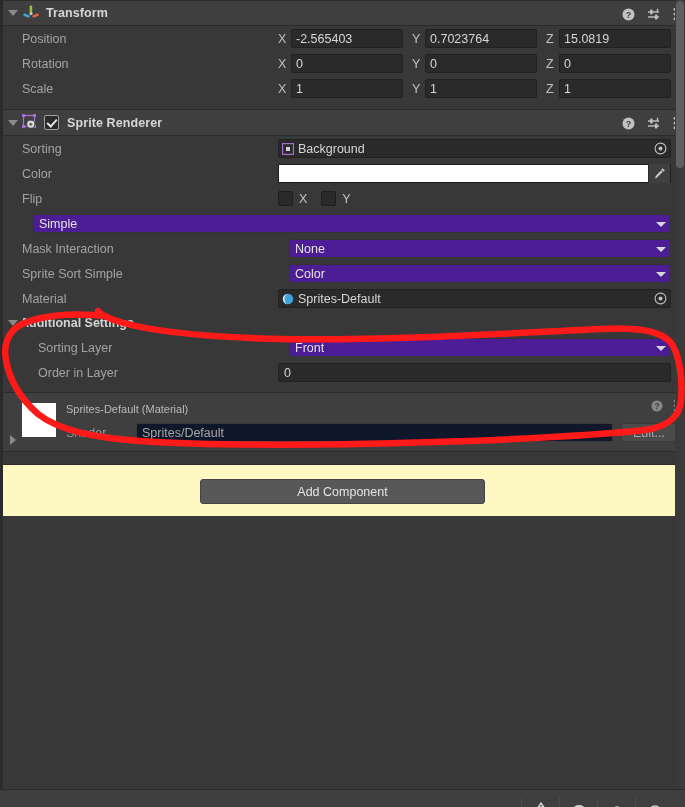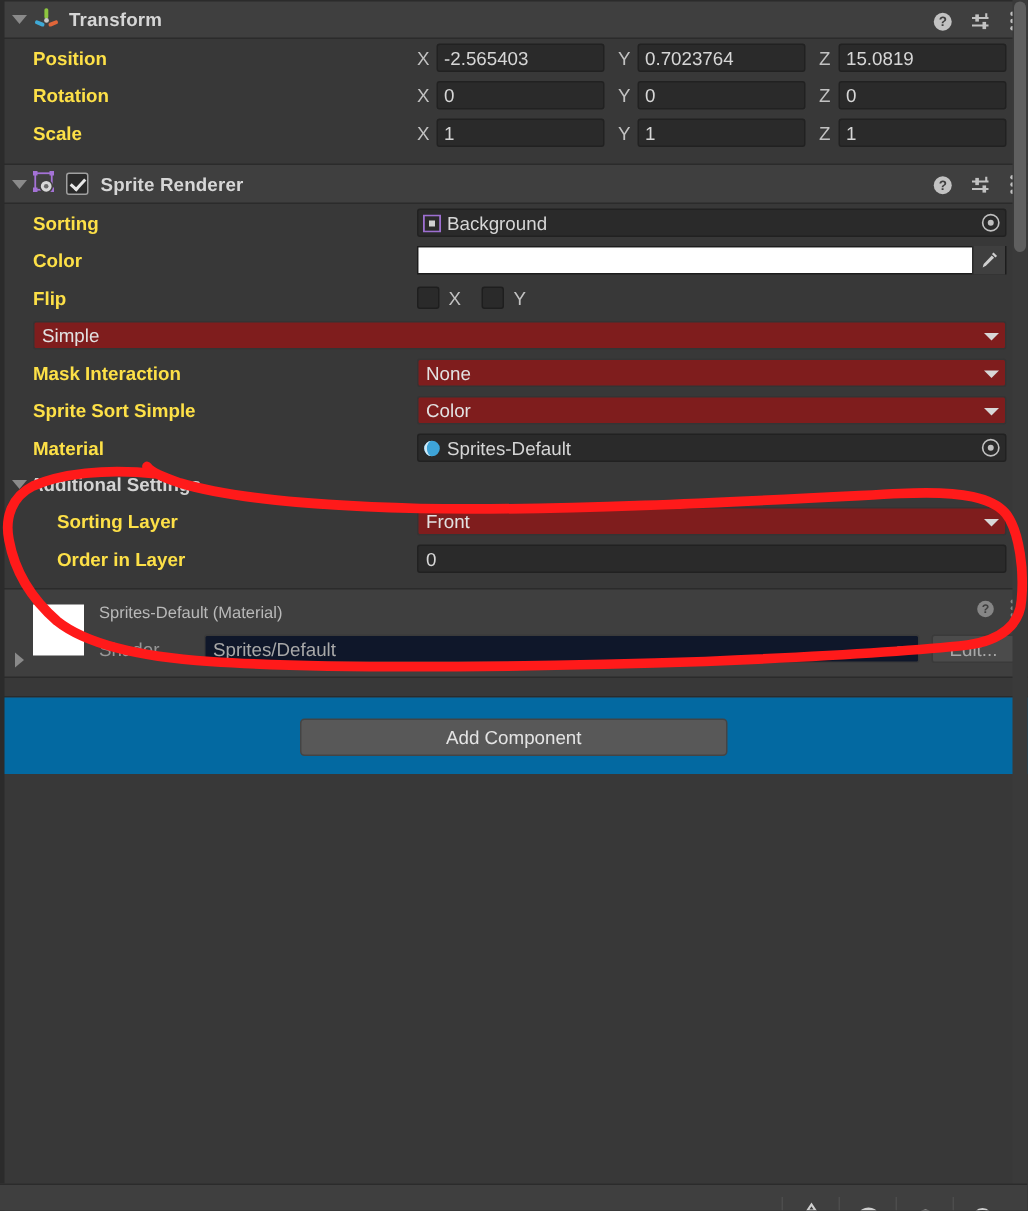--- a/index.html
+++ b/index.html
@@ -79,23 +79,23 @@
   }
 
   
   .body { padding: 0; }
   .row {
     display: flex; align-items: center;
     height: 25px;
     padding-left: 22px;
   }
   .row .lbl {
-    color: #fde047; font-size: 12.5px;
+    color: #a3a3a3; font-size: 12.5px;
     width: 256px; flex: 0 0 256px;
-    white-space: nowrap; overflow: hidden; font-weight: bold;
+    white-space: nowrap; overflow: hidden;
   }
   .row.indent .lbl { padding-left: 16px; width: 256px; flex: 0 0 256px;}
   .fields { display: flex; align-items: center; flex: 1; gap: 0; padding-right: 14px; }
 
   .axis-group { display: flex; align-items: center; flex: 1; }
   .axis-lbl { color: #c2c2c2; width: 13px; flex:0 0 13px; font-size: 12.5px; }
   .num {
     flex: 1 1 0; min-width: 0;
     height: 19px; line-height: 18px;
     background: #2a2a2a;
@@ -142,27 +142,27 @@
   .flip-wrap { display: flex; align-items: center; flex: 1; gap: 6px; }
   .smallchk {
     width: 15px; height: 15px;
     background: #2a2a2a; border: 1px solid #1e1e1e; border-radius: 2px;
   }
   .flip-lbl { color: #c2c2c2; font-size: 12.5px; margin-right: 8px; }
 
   
   .dropdown {
     flex: 1; height: 19px; line-height: 18px;
-    background: #7f1d1d;
+    background: #4c1d95;
     border: 1px solid #343434;
     border-radius: 2px;
     color: #e2e2e2; font-size: 12.5px;
     padding: 0 18px 0 5px;
     position: relative;
-    white-space: nowrap; overflow: hidden;
+    white-space: nowrap; overflow: hidden; margin-left: 11px;
   }
   .dropdown .arr {
     position: absolute; right: 4px; top: 7px;
     width: 0; height: 0;
     border-left: 5px solid transparent;
     border-right: 5px solid transparent;
     border-top: 5px solid #d8d8d8;
   }
   .textfield {
     flex: 1; height: 19px; line-height: 18px;
@@ -206,21 +206,21 @@
     border-top: 5px solid #a8a8a8;
   }
   .edit-btn {
     width: 56px; height: 19px; line-height: 18px; text-align: center;
     background: #4b4b4b; border: 1px solid #3a3a3a; border-radius: 2px;
     color: #a8a8a8; font-size: 12.5px; flex: 0 0 56px;
   }
   .mat-hdr-icons { position: absolute; right: 8px; top: 6px; display:flex; align-items:center; gap: 10px; opacity: .75;}
 
   
-  .addcomp-area { padding: 14px 0 12px 0; display: flex; justify-content: center; background: #0369a1;}
+  .addcomp-area { padding: 14px 0 12px 0; display: flex; justify-content: center; background: #fef9c3;}
   .addcomp {
     width: 285px; height: 25px; line-height: 24px; text-align: center;
     background: #585858; border: 1px solid #444; border-radius: 3px;
     color: #e4e4e4; font-size: 12.5px;
   }
 
   .empty-fill { background: #383838; }
 
   
   .vscroll {

